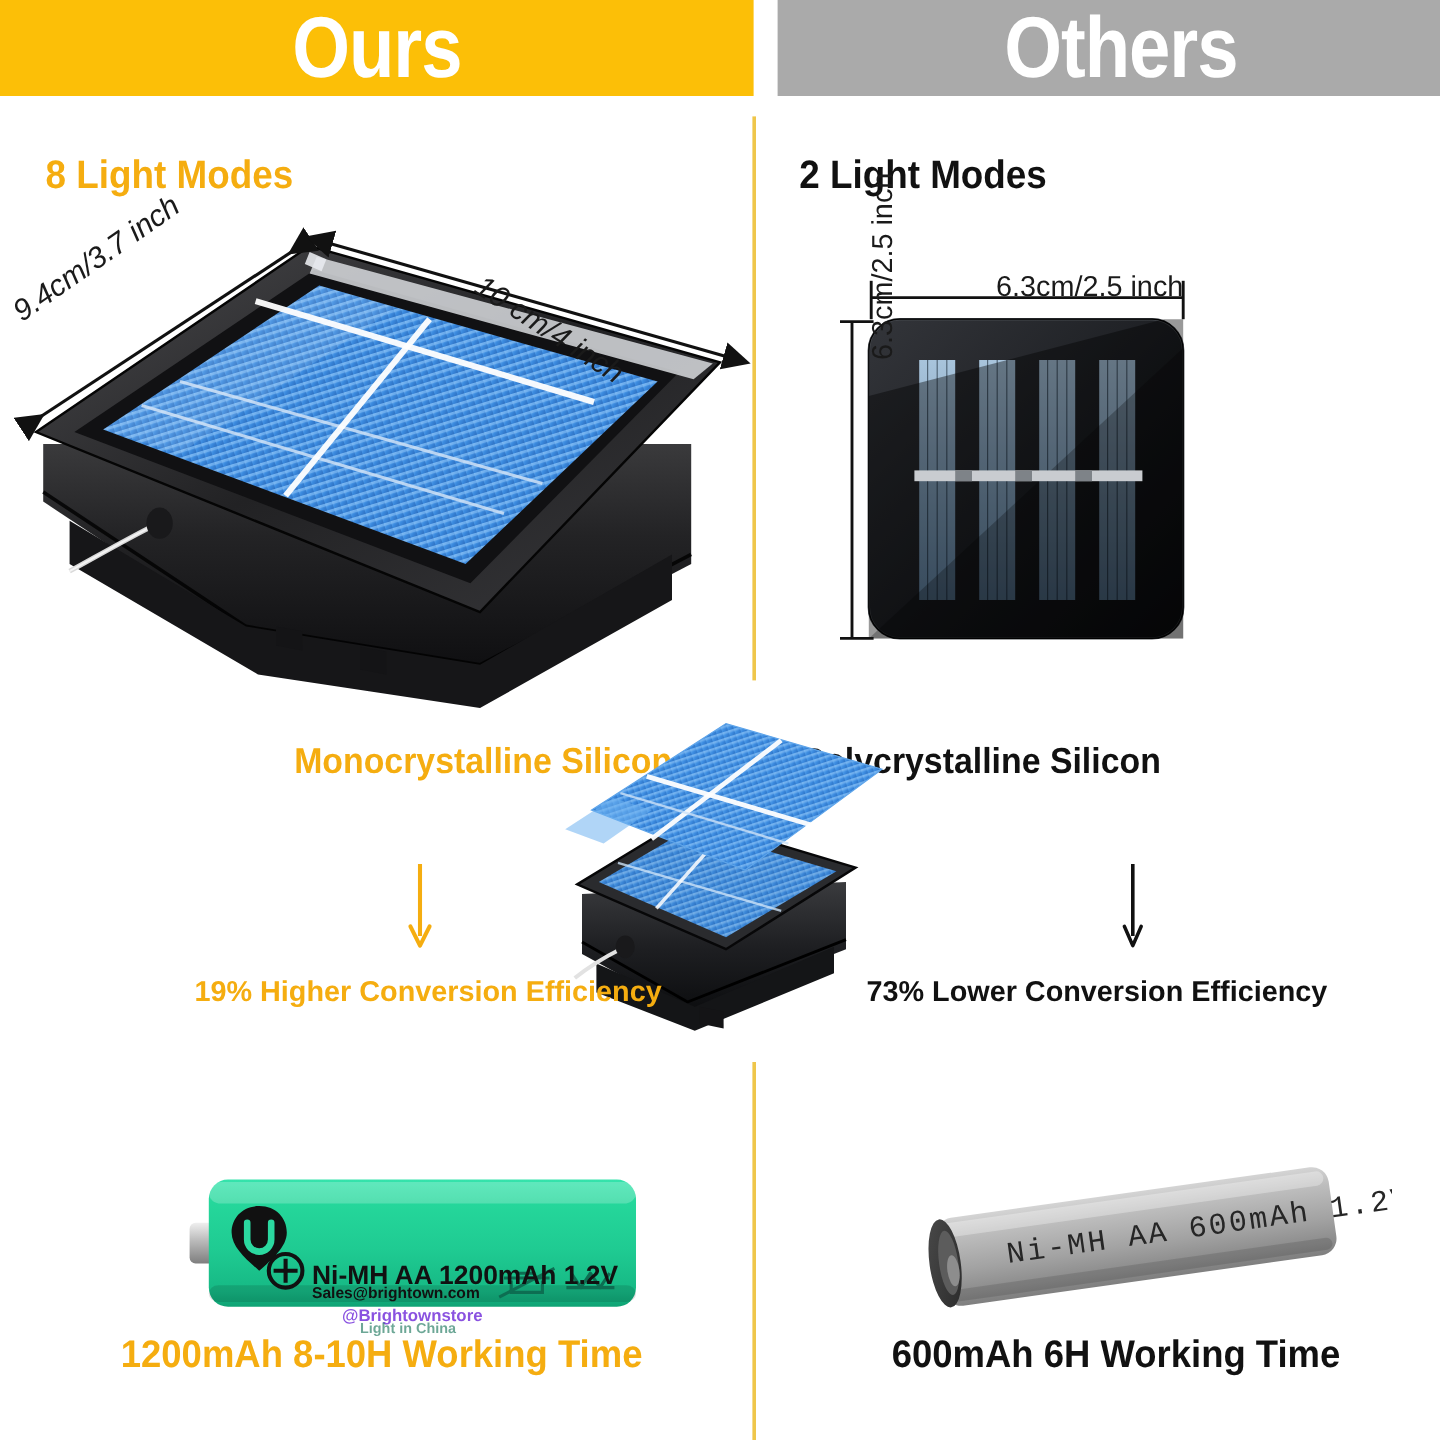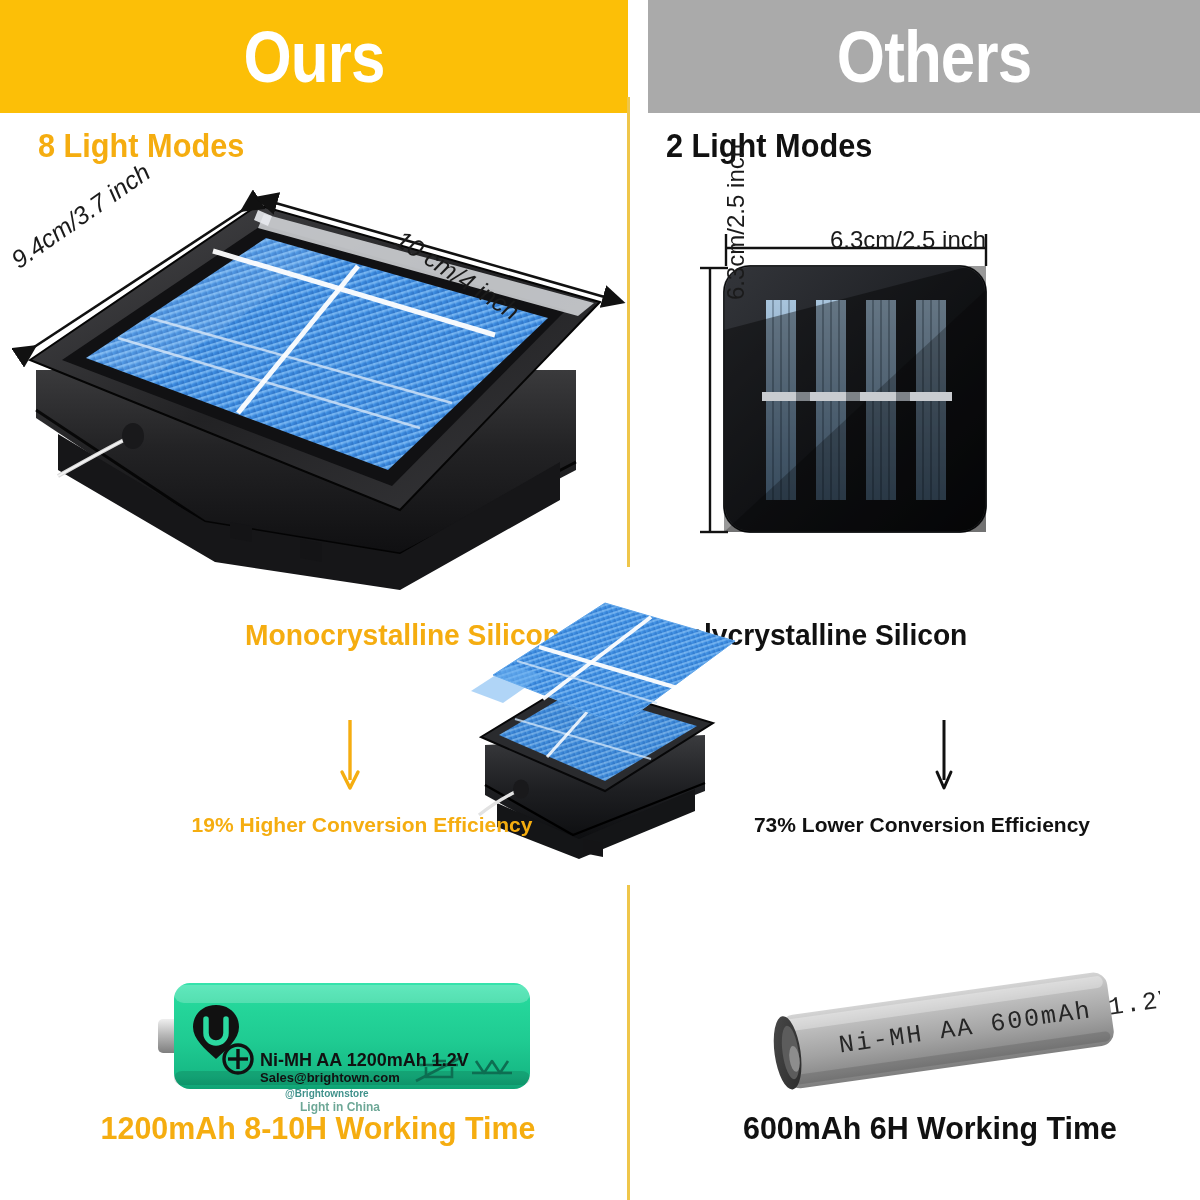--- a/index.html
+++ b/index.html
@@ -11,21 +11,21 @@
   }
   #page {
     position: relative;
     width: 1200px; height: 1200px;
     background: #ffffff;
   }
 
   
   .header-band {
     position: absolute;
-    top: 0; height: 113px;
+    top: 0; height: 80px;
     display: flex; align-items: center; justify-content: center;
   }
   #band-ours  { left: 0;     width: 628px; background: #FCBF07; }
   #band-other { left: 628px; width: 572px; background: #AAAAAA; margin-left: 20px; }
   .header-title {
     color: #ffffff;
     font-size: 72px;
     font-weight: bold;
     letter-spacing: -1px;
     line-height: 1;
@@ -70,22 +70,21 @@
   }
   #label-silicon-others {
     left: 668px; top: 618px; color: #111111;
     transform-origin: left center;
   }
 
   
   .eff-block {
     position: absolute;
     width: 400px;
-    text-align: center;
-    font-size: 21px;
+    font-size: 24px;
     font-weight: bold;
     line-height: 1.25;
     font-family: "Liberation Sans", sans-serif;
   }
   #eff-ours   { left: 162px; top: 812px; color: #F5AD10; }
   #eff-others { left: 722px; top: 812px; color: #111111; }
 
   
   .down-arrow { position: absolute; }
   #arrow-ours   { left: 338px; top: 718px; }
@@ -396,26 +395,26 @@
       <path d="M 266,106 L 312,82"></path>
     </g>
 
     <g stroke="#0d6e52" stroke-width="2.6" fill="none" stroke-linejoin="round">
       <path d="M 334,98 L 342,86 L 350,98 Z"></path>
       <path d="M 326,86 L 334,98 L 322,98"></path>
       <path d="M 358,86 L 350,98 L 362,98"></path>
     </g>
   </svg>
 
-  <div style="position:absolute; left:260px; top:1050px; font-size:18px; font-weight:bold;
+  <div style="position:absolute; left:260px; top:1050px; font-size:22px; font-weight:bold;
               color:#111; font-family:'Liberation Sans',sans-serif;">Ni-MH AA 1200mAh 1.2V</div>
   <div style="position:absolute; left:260px; top:1070px; font-size:13px; font-weight:bold;
               color:#111; font-family:'Liberation Sans',sans-serif;">Sales@brightown.com</div>
-  <div style="position:absolute; left:285px; top:1088px; font-size:10px; font-weight:bold;
-              color:#0f766e; opacity:0.8; font-family:'Liberation Sans',sans-serif;">@Brightownstore</div>
+  <div style="position:absolute; left:285px; top:1088px; font-size:14px; font-weight:bold;
+              color:#6d28d9; opacity:0.8; font-family:'Liberation Sans',sans-serif;">@Brightownstore</div>
   <div style="position:absolute; left:300px; top:1082px; font-size:12px; font-weight:bold;
               color:#0d6e52; opacity:0.6; font-family:'Liberation Sans',sans-serif;
               transform:translateY(18px);">Light in China</div>
 
   <svg class="art" style="left:740px; top:965px;" width="420" height="130" viewBox="0 0 420 130">
     <defs>
       <linearGradient id="grayCell" x1="0" y1="0" x2="0" y2="1">
         <stop offset="0%" stop-color="#d4d4d4"></stop>
         <stop offset="22%" stop-color="#bdbdbd"></stop>
         <stop offset="60%" stop-color="#a2a2a2"></stop>

